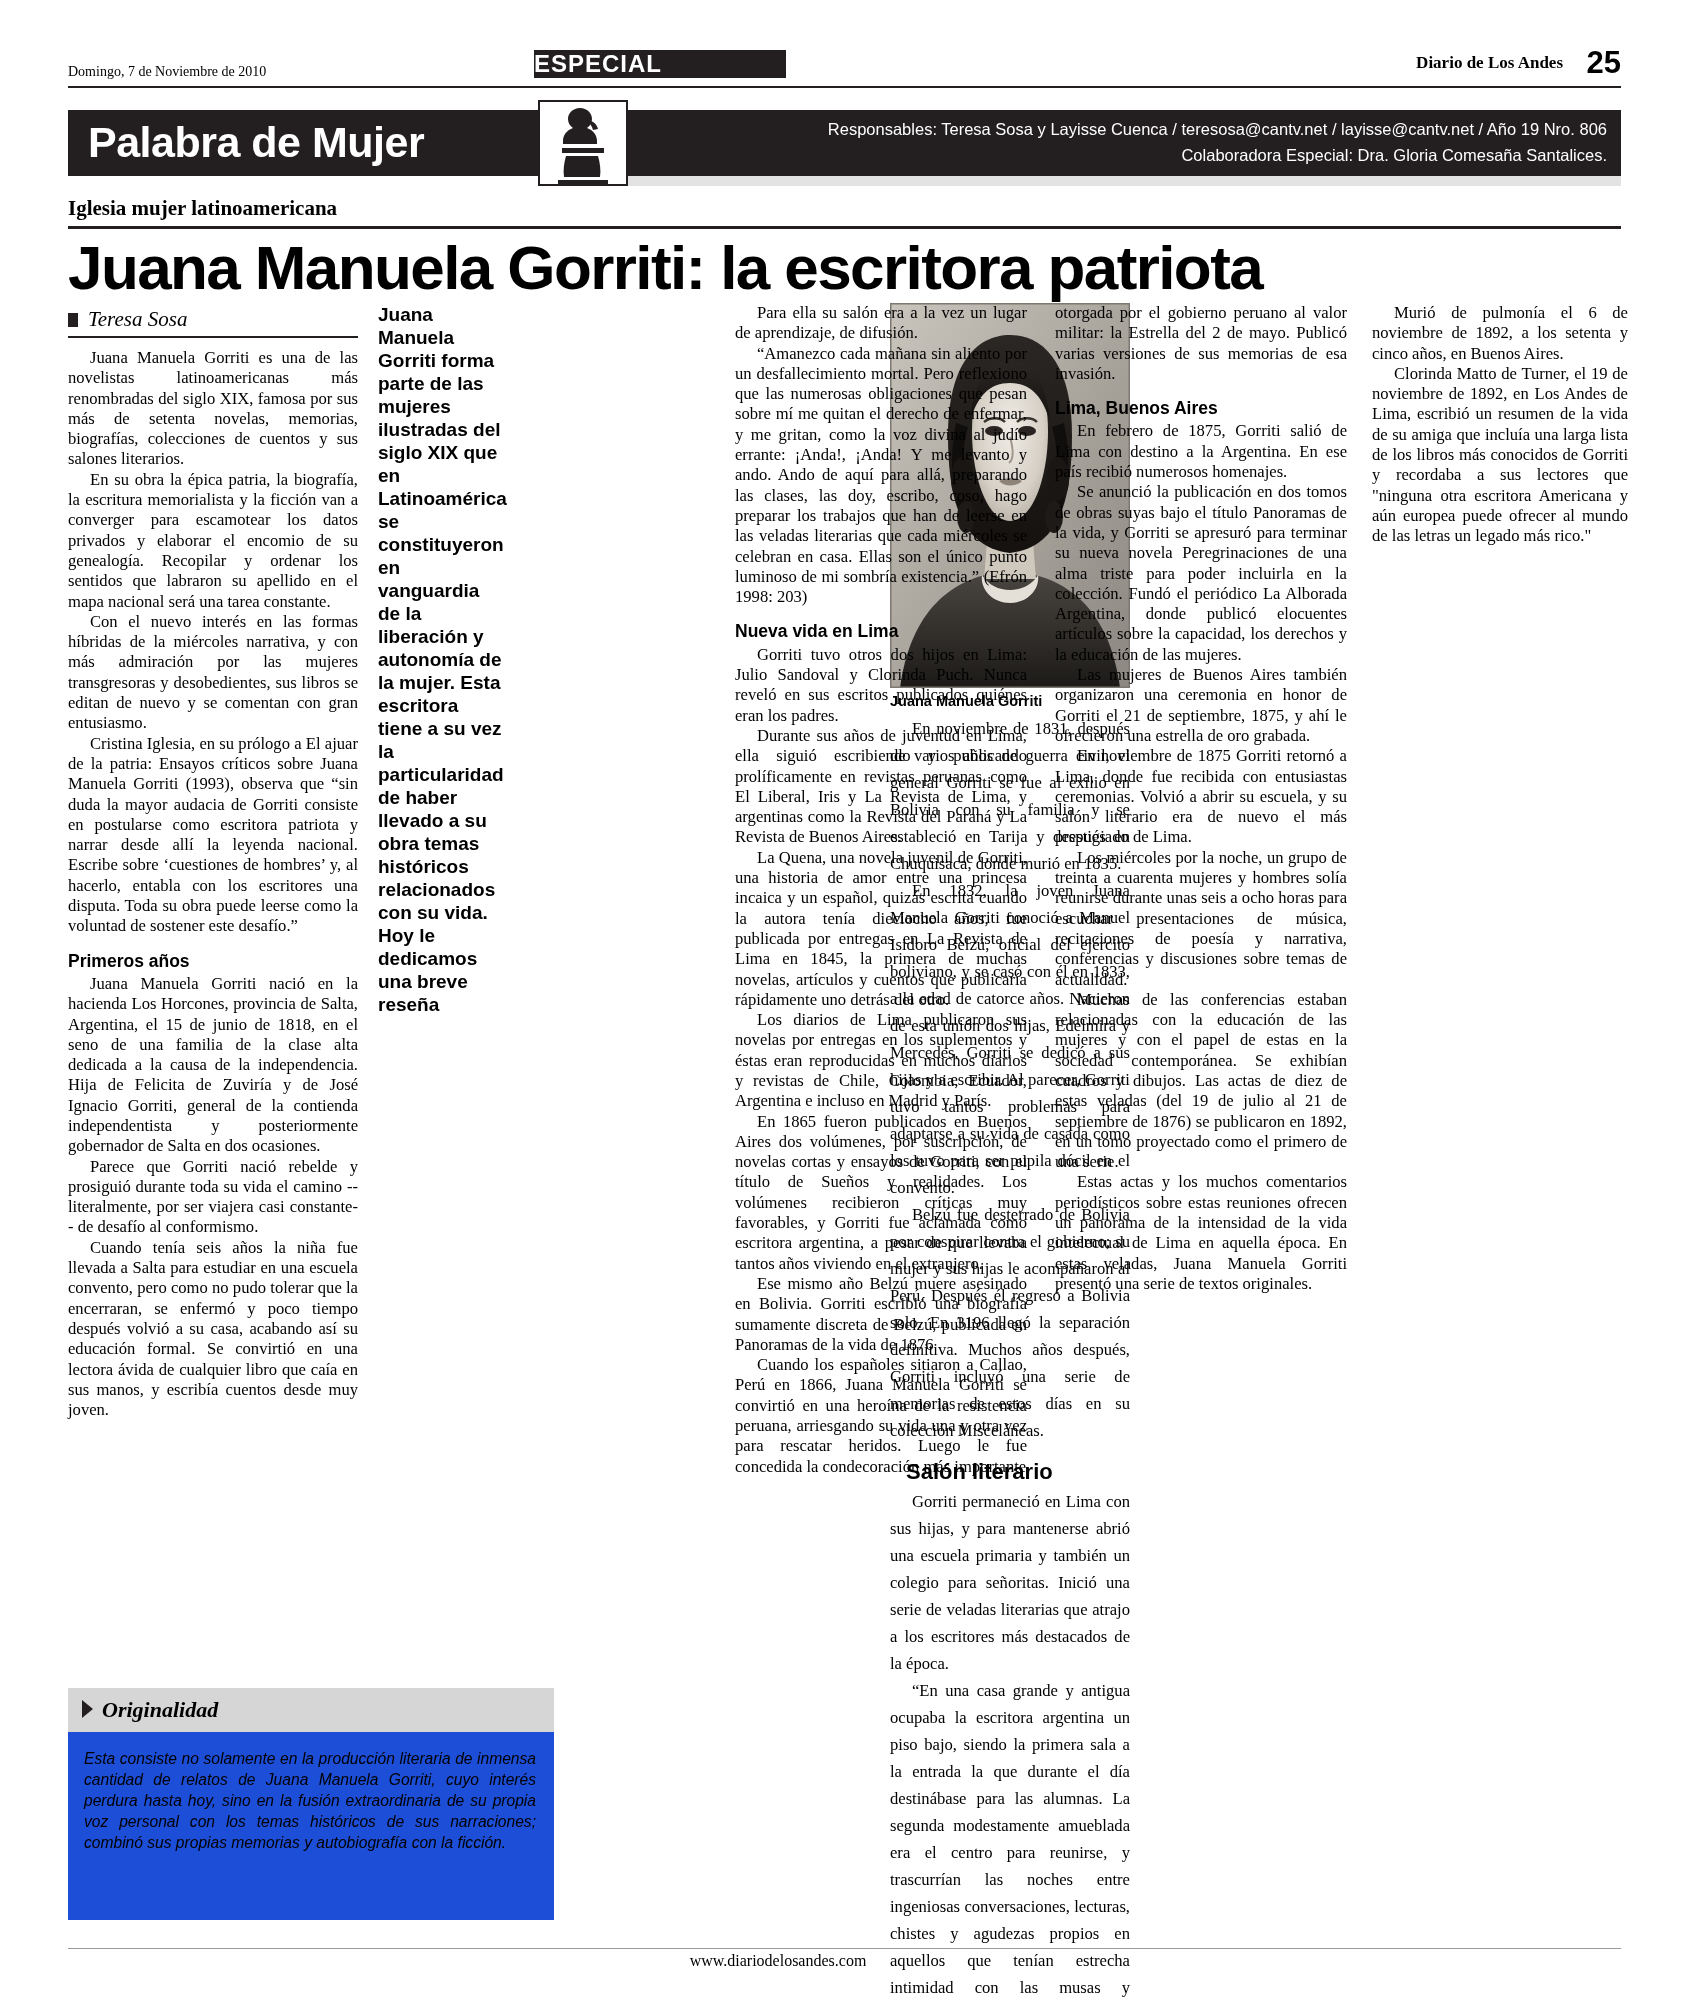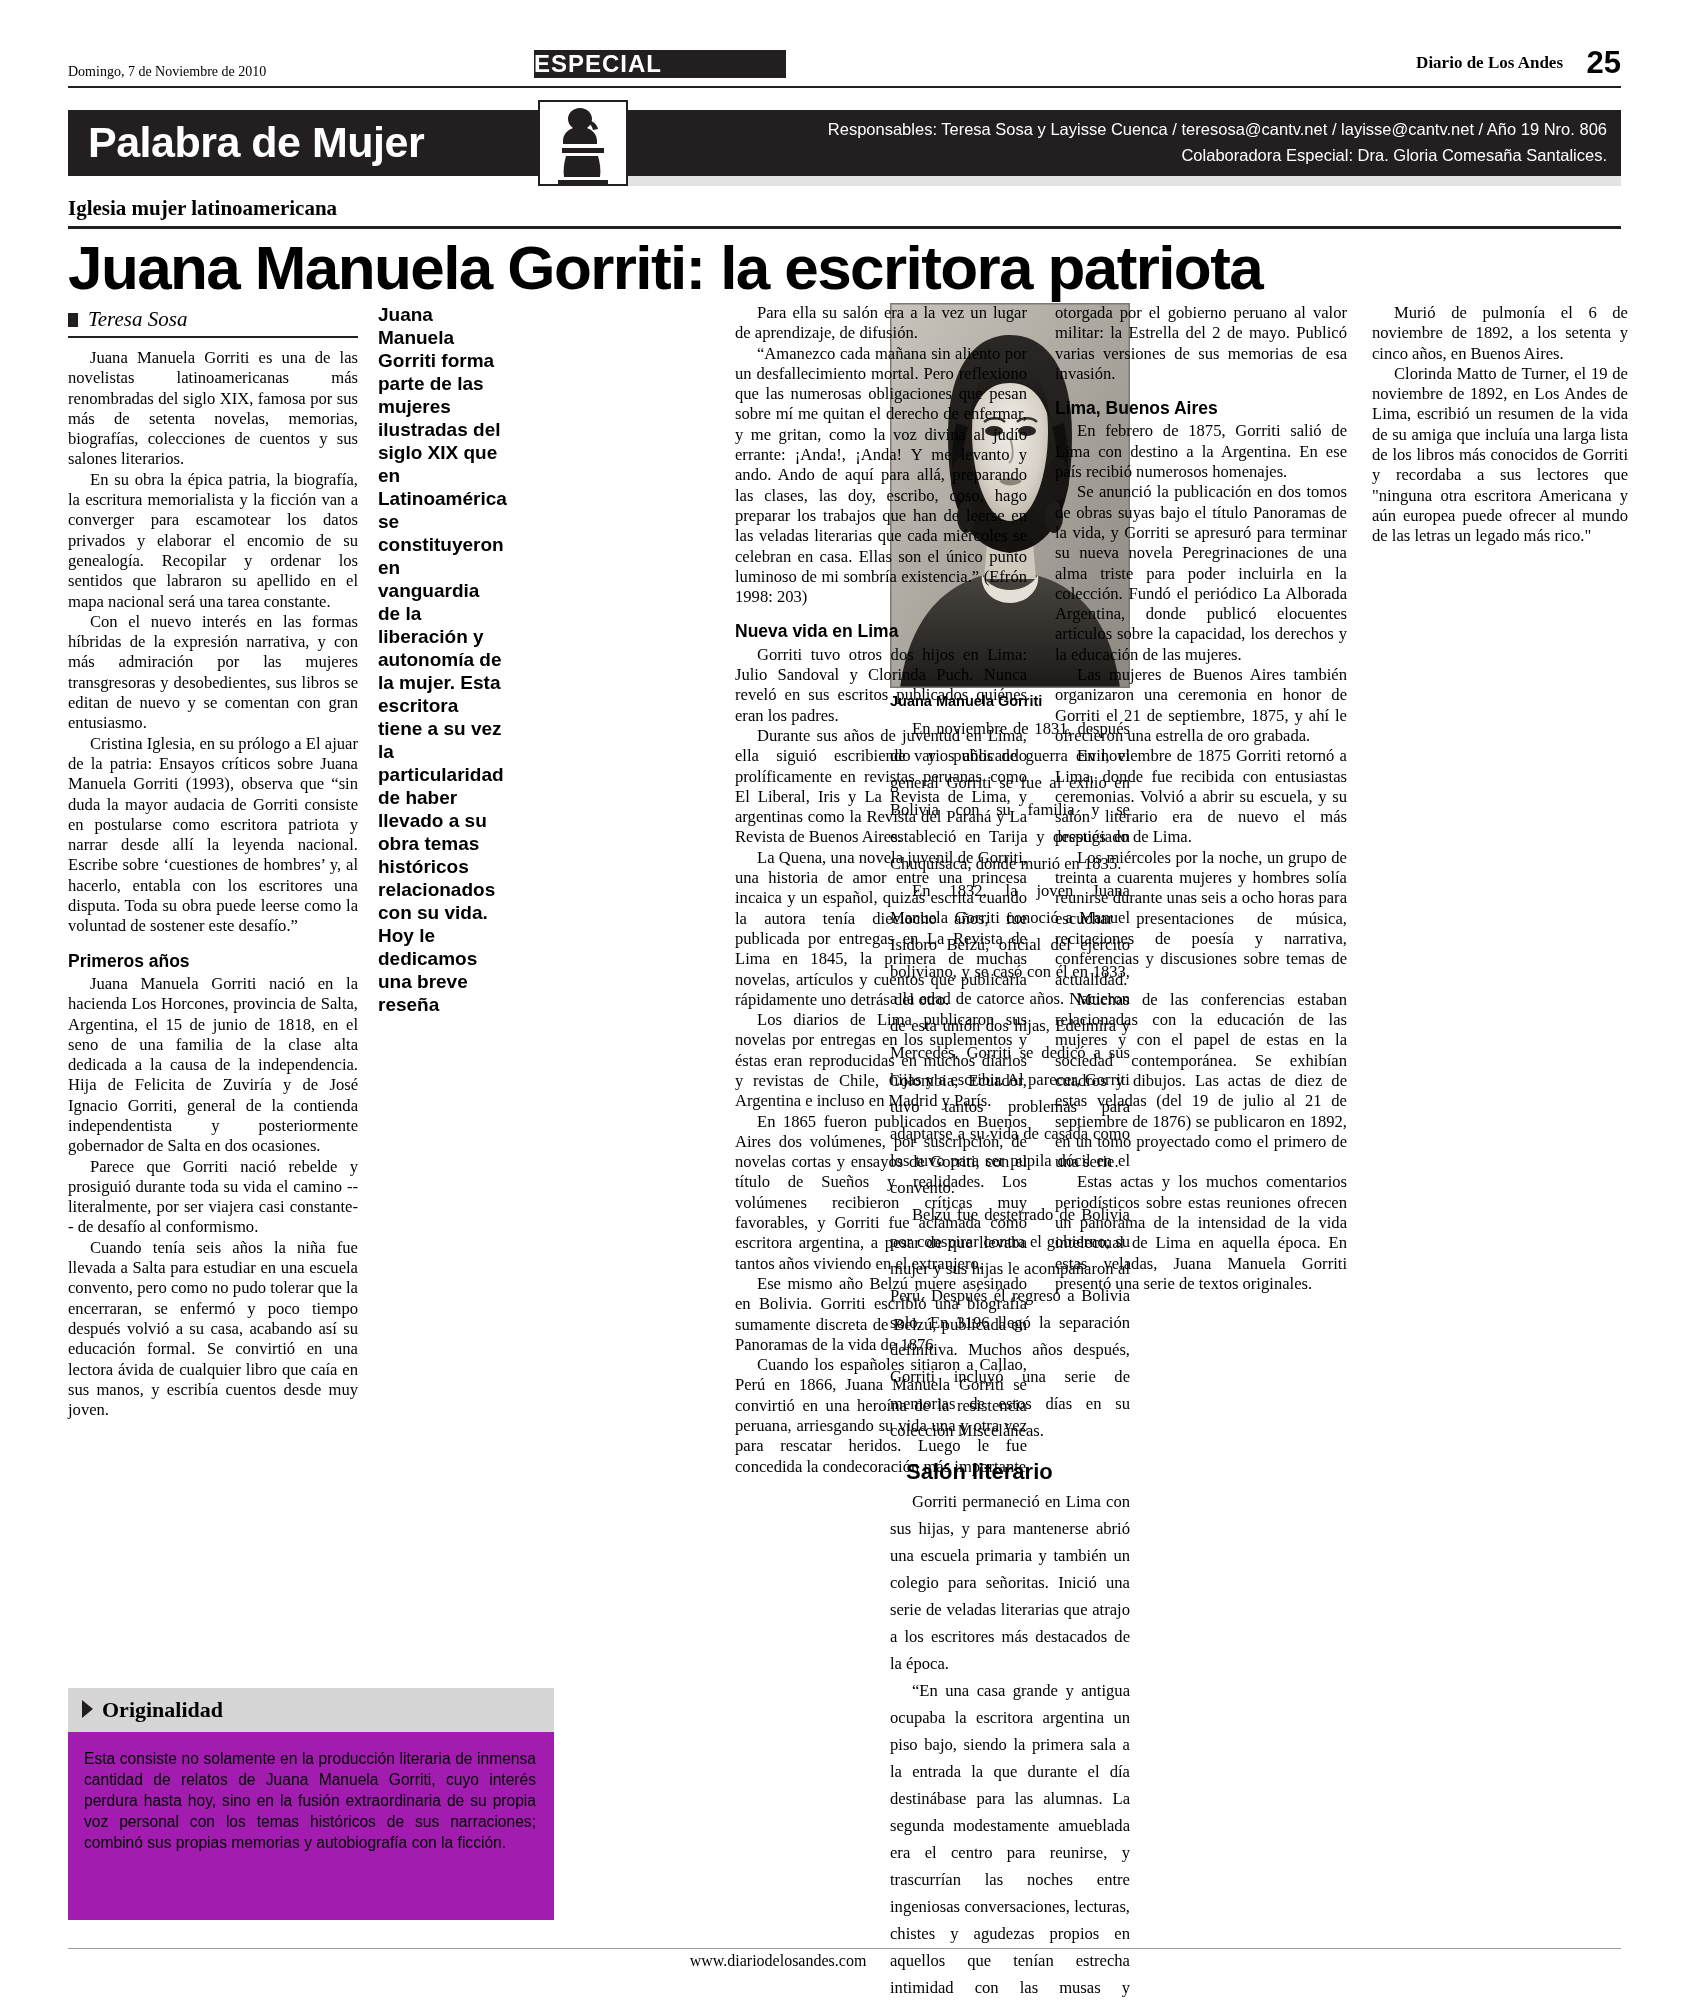--- a/index.html
+++ b/index.html
@@ -245,21 +245,22 @@
     font-weight: bold;
     font-size: 22px;
     text-align: left;
   }
   
   .box {
     position: absolute;
     left: 68px; top: 1688px;
     width: 486px;
     height: 232px;
-    background: #a21caf;
+    background: #1d4ed8;
+    font-style: italic;
   }
   .box-head {
     position: absolute;
     left: 0; top: 0;
     width: 486px; height: 44px;
     background: #d6d6d6;
   }
   .box-head .tri {
     position: absolute;
     left: 14px; top: 12px;
@@ -345,21 +346,21 @@
 
   <div class="byline">
     <div class="mark"></div>
     <div class="name">Teresa Sosa</div>
     <div class="rule"></div>
   </div>
 
   <div class="col" id="col1">
       <p>Juana Manuela Gorriti es una de las novelistas latinoamericanas más renombradas del siglo XIX, famosa por sus más de setenta novelas, memorias, biografías, colecciones de cuentos y sus salones literarios.</p>
       <p>En su obra la épica patria, la biografía, la escritura memorialista y la ficción van a converger para escamotear los datos privados y elaborar el encomio de su genealogía. Recopilar y ordenar los sentidos que labraron su apellido en el mapa nacional será una tarea constante.</p>
-      <p>Con el nuevo interés en las formas híbridas de la expresión narrativa, y con más admiración por las mujeres transgresoras y desobedientes, sus libros se editan de nuevo y se comentan con gran entusiasmo.</p>
+      <p>Con el nuevo interés en las formas híbridas de la miércoles narrativa, y con más admiración por las mujeres transgresoras y desobedientes, sus libros se editan de nuevo y se comentan con gran entusiasmo.</p>
       <p>Cristina Iglesia, en su prólogo a El ajuar de la patria: Ensayos críticos sobre Juana Manuela Gorriti (1993), observa que “sin duda la mayor audacia de Gorriti consiste en postularse como escritora patriota y narrar desde allí la leyenda nacional. Escribe sobre ‘cuestiones de hombres’ y, al hacerlo, entabla con los escritores una disputa. Toda su obra puede leerse como la voluntad de sostener este desafío.”</p>
       <h3>Primeros años</h3>
       <p>Juana Manuela Gorriti nació en la hacienda Los Horcones, provincia de Salta, Argentina, el 15 de junio de 1818, en el seno de una familia de la clase alta dedicada a la causa de la independencia. Hija de Felicita de Zuviría y de José Ignacio Gorriti, general de la contienda independentista y posteriormente gobernador de Salta en dos ocasiones.</p>
       <p>Parece que Gorriti nació rebelde y prosiguió durante toda su vida el camino --literalmente, por ser viajera casi constante-- de desafío al conformismo.</p>
       <p>Cuando tenía seis años la niña fue llevada a Salta para estudiar en una escuela convento, pero como no pudo tolerar que la encerraran, se enfermó y poco tiempo después volvió a su casa, acabando así su educación formal. Se convirtió en una lectora ávida de cualquier libro que caía en sus manos, y escribía cuentos desde muy joven.</p>
     </div>
 
   <div id="col2-wrap">
     <div class="lede">Juana Manuela Gorriti forma parte de las mujeres ilustradas del siglo XIX que en Latinoamérica se constituyeron en vanguardia de la liberación y autonomía de la mujer. Esta escritora tiene a su vez la particularidad de haber llevado a su obra temas históricos relacionados con su vida. Hoy le dedicamos una breve reseña</div>
 

